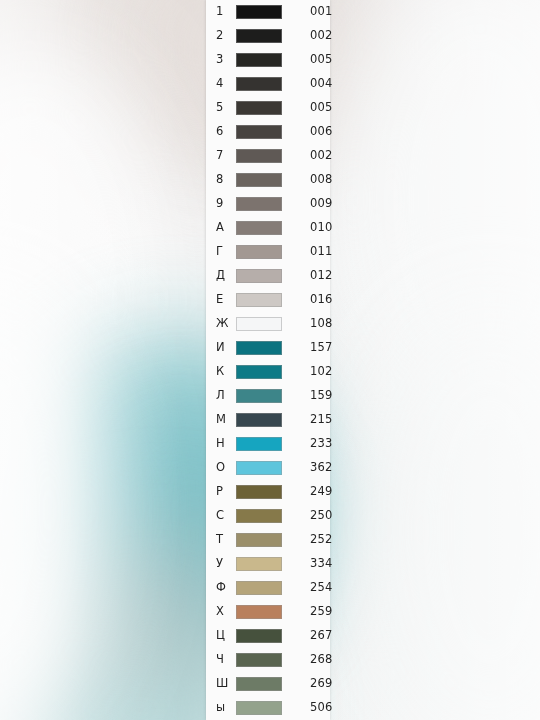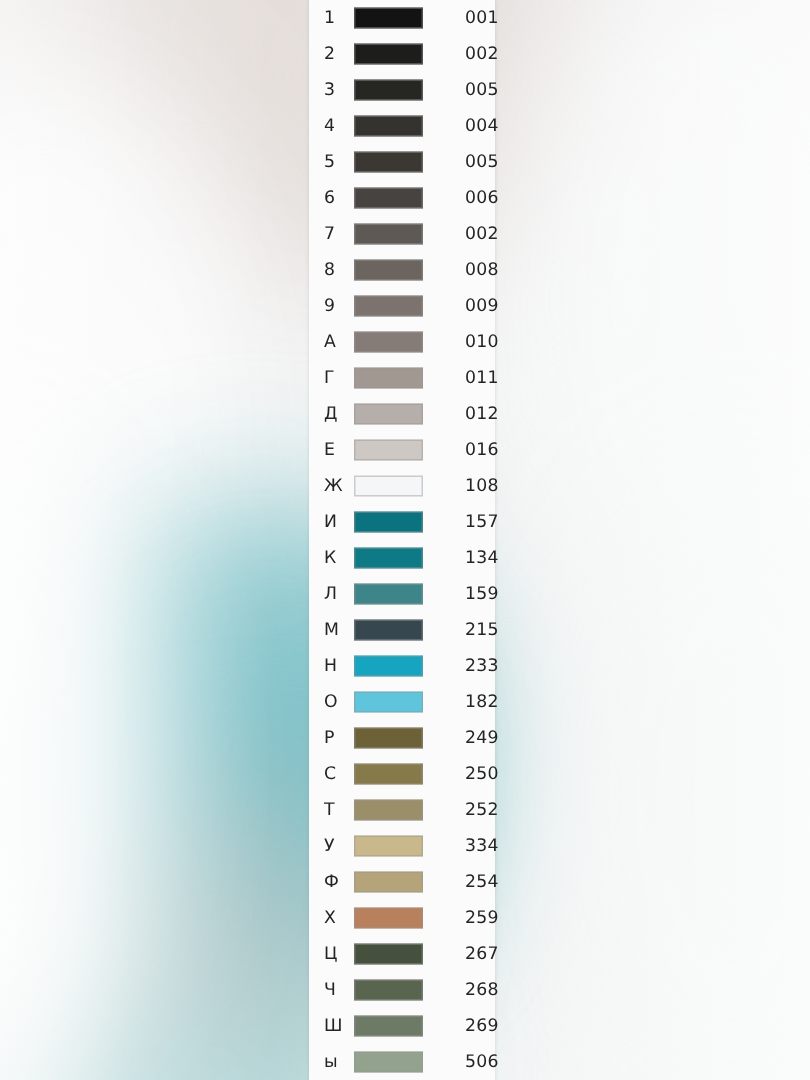--- a/index.html
+++ b/index.html
@@ -247,41 +247,41 @@
           <span class="row-code">108</span>
         </div>
         <div class="legend-row">
           <span class="row-key">И</span>
           <span class="row-swatch" style="background: rgb(11, 115, 128);"></span>
           <span class="row-code">157</span>
         </div>
         <div class="legend-row">
           <span class="row-key">К</span>
           <span class="row-swatch" style="background: rgb(14, 122, 134);"></span>
-          <span class="row-code">134</span>
+          <span class="row-code">102</span>
         </div>
         <div class="legend-row">
           <span class="row-key">Л</span>
           <span class="row-swatch" style="background: rgb(61, 133, 137);"></span>
           <span class="row-code">159</span>
         </div>
         <div class="legend-row">
           <span class="row-key">М</span>
           <span class="row-swatch" style="background: rgb(55, 71, 79);"></span>
           <span class="row-code">215</span>
         </div>
         <div class="legend-row">
           <span class="row-key">Н</span>
           <span class="row-swatch" style="background: rgb(22, 165, 192);"></span>
           <span class="row-code">233</span>
         </div>
         <div class="legend-row">
           <span class="row-key">О</span>
           <span class="row-swatch" style="background: rgb(94, 197, 220);"></span>
-          <span class="row-code">182</span>
+          <span class="row-code">362</span>
         </div>
         <div class="legend-row">
           <span class="row-key">Р</span>
           <span class="row-swatch" style="background: rgb(109, 98, 55);"></span>
           <span class="row-code">249</span>
         </div>
         <div class="legend-row">
           <span class="row-key">С</span>
           <span class="row-swatch" style="background: rgb(134, 121, 74);"></span>
           <span class="row-code">250</span>

